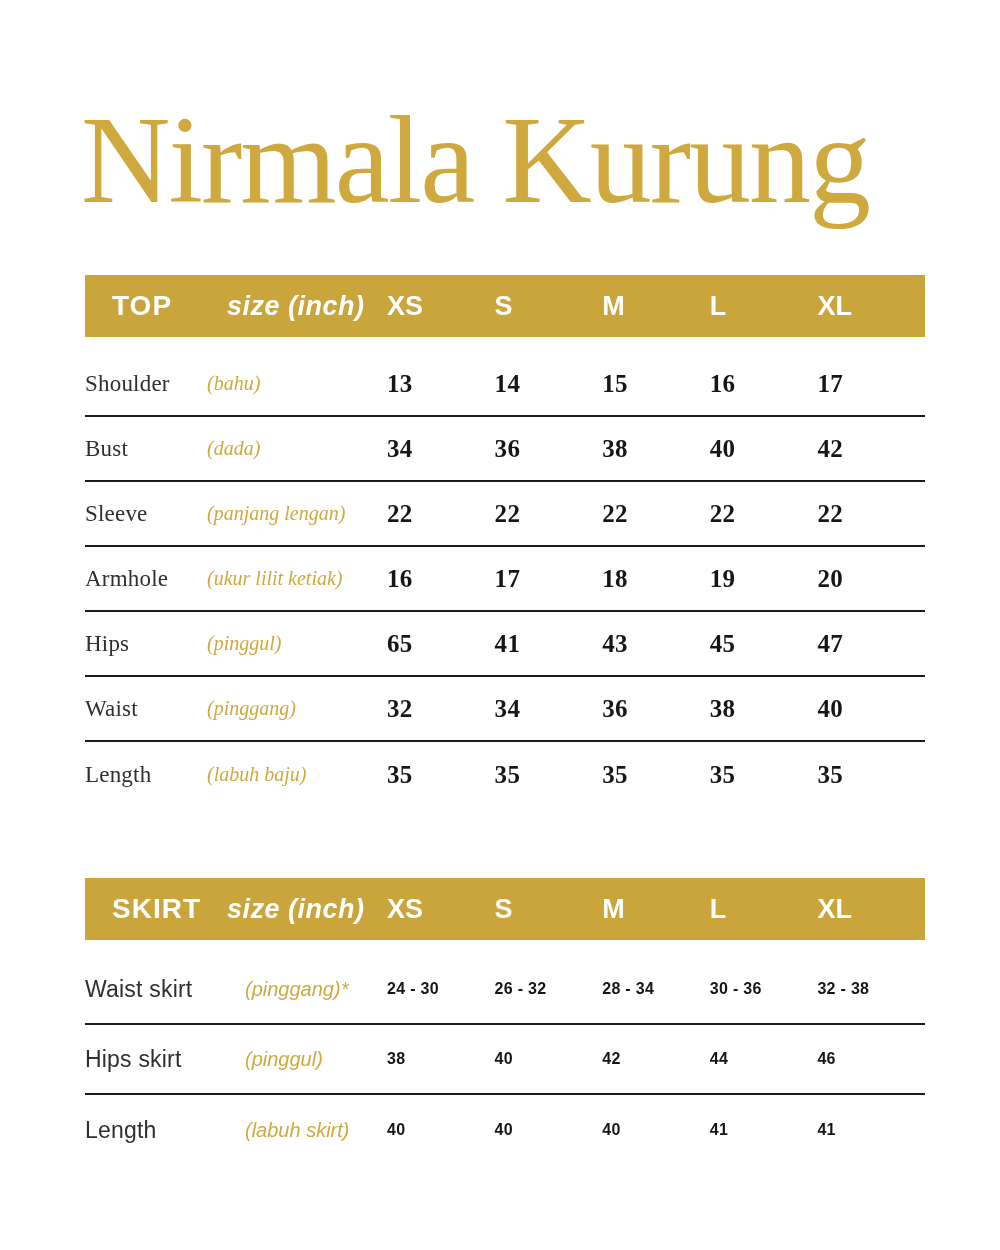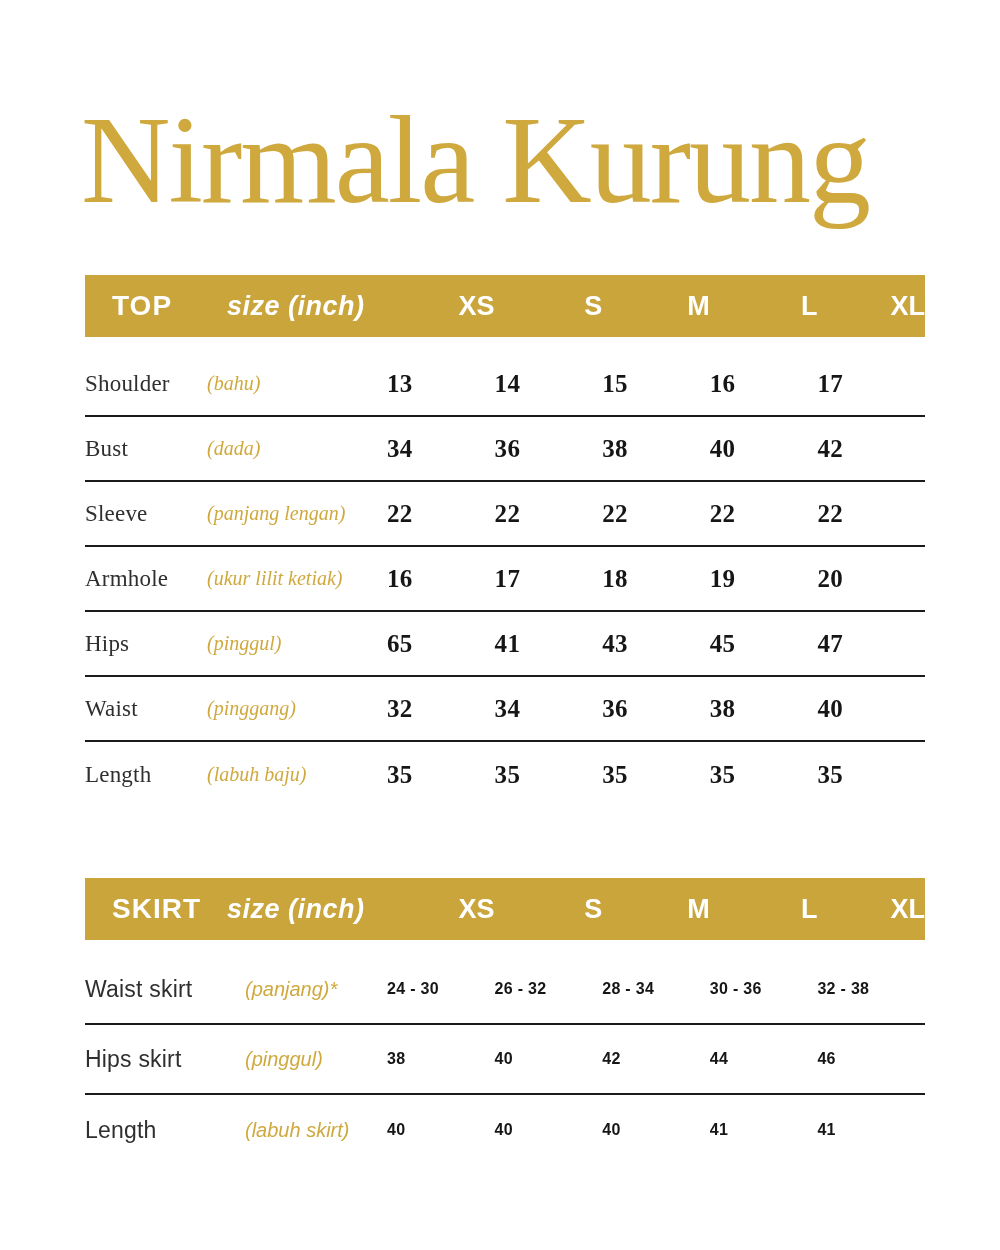--- a/index.html
+++ b/index.html
@@ -38,21 +38,21 @@
   .table-top{top:275px;}
   .table-skirt{top:878px;}
 
   .bar{
     background:var(--gold);color:var(--white);
     height:62px;display:grid;align-items:center;
     grid-template-columns:122px 180px repeat(5,1fr);
   }
   .bar .tname{padding-left:27px;font-weight:bold;font-size:28px;letter-spacing:1px;}
   .bar .size-label{padding-left:20px;font-weight:bold;font-style:italic;font-size:27px;letter-spacing:.5px;}
-  .bar .size{font-weight:bold;font-size:27px;text-align:right;}
+  .bar .size{font-weight:bold;font-size:27px;text-align:left;}
 
   .rows{padding-top:15px;}
   .row{
     display:grid;align-items:center;
     grid-template-columns:122px 180px repeat(5,1fr);
     border-bottom:2px solid var(--line);
   }
   .table-top .row{height:65px;font-family:Liberation Serif, serif;}
   .table-skirt .row{height:70px;}
   .row:last-child{border-bottom:none;}
@@ -170,21 +170,21 @@
       <div class="size">XS</div>
       <div class="size">S</div>
       <div class="size">M</div>
       <div class="size">L</div>
       <div class="size">XL</div>
     </div>
     <div class="rows">
 
       <div class="row">
         <div class="label">Waist skirt</div>
-        <div class="translation">(panjang)*</div>
+        <div class="translation">(pinggang)*</div>
         <div class="val">24 - 30</div>
         <div class="val">26 - 32</div>
         <div class="val">28 - 34</div>
         <div class="val">30 - 36</div>
         <div class="val">32 - 38</div>
       </div>
 
       <div class="row">
         <div class="label">Hips skirt</div>
         <div class="translation">(pinggul)</div>

